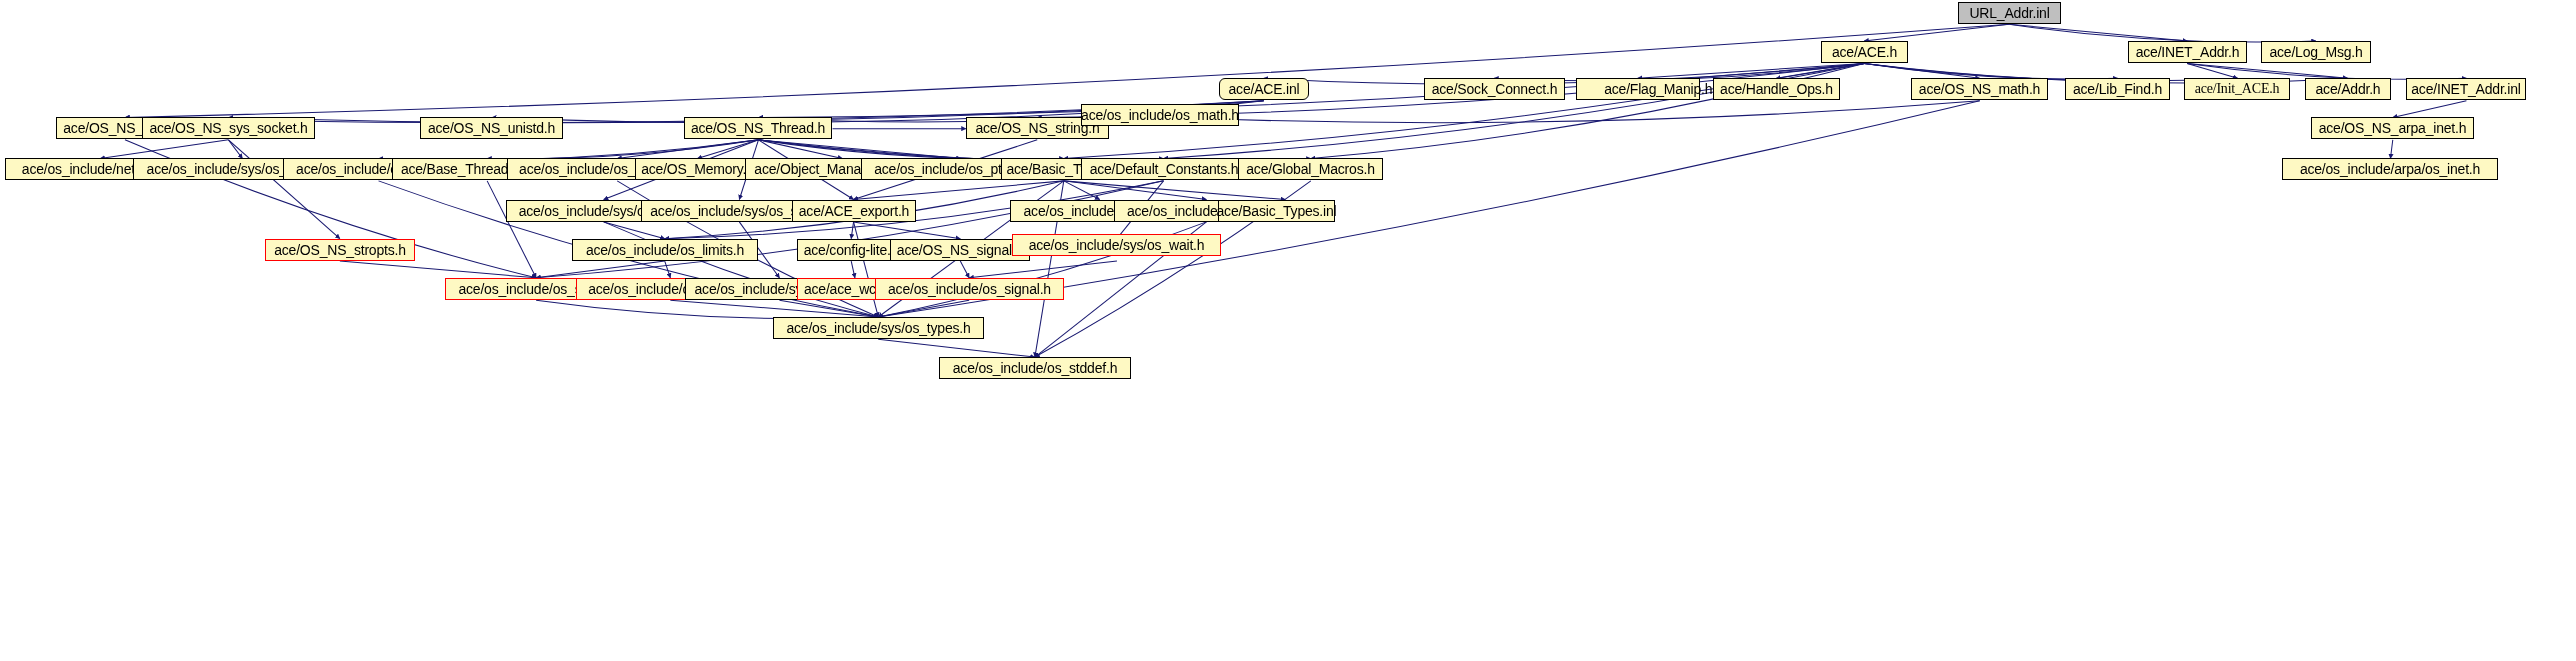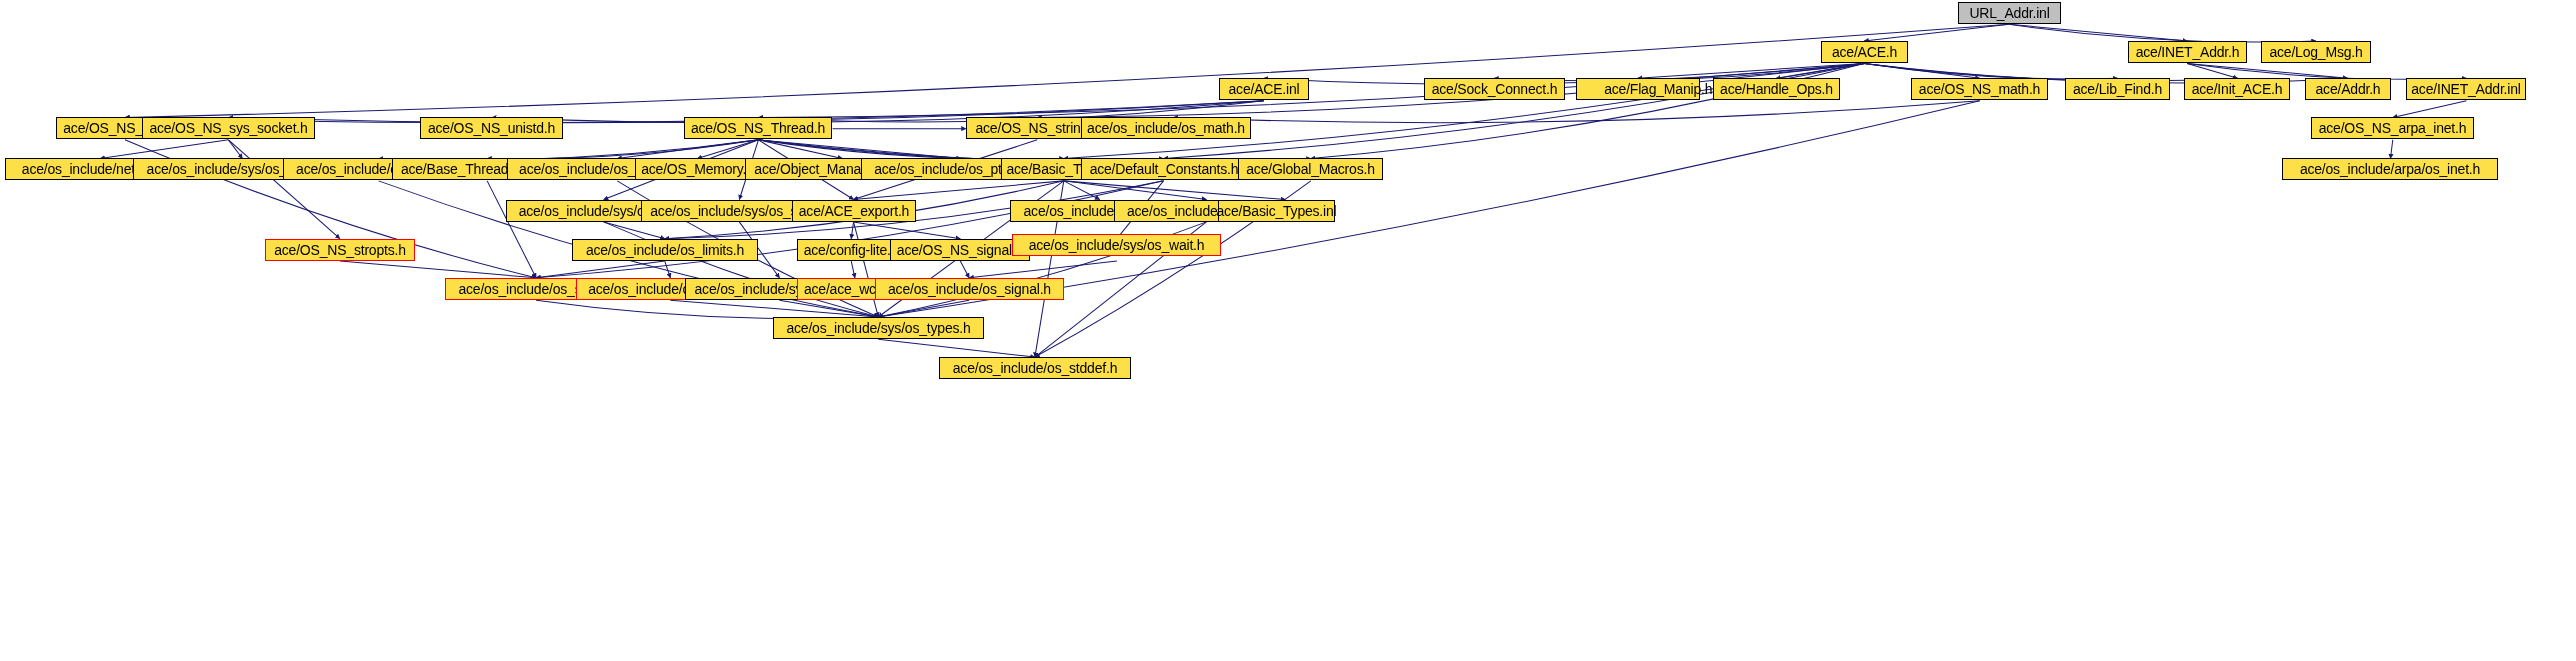--- a/index.html
+++ b/index.html
@@ -10,21 +10,21 @@
     background:#ffffff;
     font-family:"Liberation Sans", sans-serif;
     overflow:hidden;
     text-align:right;
   }
   #edges{position:absolute;left:0;top:0;width:2576px;height:661px;}
   .node{
     position:absolute;
     box-sizing:border-box;
     border:0.9px solid #000000;
-    background:#fde047;
+    background:#fef9c3;
     color:#000000;
     font-size:14px;
     line-height:1;
     display:flex;
     align-items:center;
     justify-content:center;
     white-space:nowrap;
     height:22.4px;
     padding:0 5.6px;
     letter-spacing:-0.2px;
@@ -128,35 +128,35 @@
         <path d="M 406 194 Q 674 291.12 942 340" marker-end="url(#arrow)"></path>
         <path d="M 2123.5 108 Q 1532.75 250 942 340" marker-end="url(#arrow)"></path>
         <path d="M 1406 194 Q 1258 301.82 1110 383" marker-end="url(#arrow)"></path>
       </g>
   </svg>
   <div id="node-layer">
       <div class="node root" style="left: 1958px; top: 1.9px; width: 103px;">URL_Addr.inl</div>
       <div class="node" style="left: 1821px; top: 41px; width: 87px;">ace/ACE.h</div>
       <div class="node" style="left: 2128px; top: 41px; width: 119px;">ace/INET_Addr.h</div>
       <div class="node" style="left: 2261px; top: 41px; width: 110px;">ace/Log_Msg.h</div>
-      <div class="node" style="left: 1219px; top: 78px; width: 90px;">ace/ACE.inl</div>
+      <div class="node" style="left: 1219px; top: 78px; width: 90px; border-radius: 6px;">ace/ACE.inl</div>
       <div class="node" style="left: 1424px; top: 78px; width: 141px;">ace/Sock_Connect.h</div>
       <div class="node" style="left: 1576px; top: 78px; width: 124px; padding-left: 46px;">ace/Flag_Manip.h</div>
       <div class="node" style="left: 1713px; top: 78px; width: 127px;">ace/Handle_Ops.h</div>
       <div class="node" style="left: 1911px; top: 78px; width: 137px;">ace/OS_NS_math.h</div>
       <div class="node" style="left: 2065px; top: 78px; width: 105px;">ace/Lib_Find.h</div>
-      <div class="node" style="left: 2184px; top: 78px; width: 106px;">ace/Init_ACE.h</div>
+      <div class="node" style="left: 2184px; top: 78px; width: 106px; font-family: Liberation Serif, serif;">ace/Init_ACE.h</div>
       <div class="node" style="left: 2305px; top: 78px; width: 86px;">ace/Addr.h</div>
       <div class="node" style="left: 2406px; top: 78px; width: 120px;">ace/INET_Addr.inl</div>
       <div class="node" style="left: 56px; top: 117px; width: 138px;">ace/OS_NS_ctype.h</div>
       <div class="node" style="left: 142px; top: 117px; width: 173px;">ace/OS_NS_sys_socket.h</div>
       <div class="node" style="left: 420px; top: 117px; width: 143px;">ace/OS_NS_unistd.h</div>
       <div class="node" style="left: 684px; top: 117px; width: 148px;">ace/OS_NS_Thread.h</div>
       <div class="node" style="left: 966px; top: 117px; width: 143px;">ace/OS_NS_string.h</div>
-      <div class="node" style="left: 1081px; top: 117px; width: 170px;">ace/os_include/os_math.h</div>
+      <div class="node" style="left: 1081px; top: 104px; width: 158px;">ace/os_include/os_math.h</div>
       <div class="node" style="left: 2311px; top: 117px; width: 163px;">ace/OS_NS_arpa_inet.h</div>
       <div class="node" style="left: 4.7px; top: 158px; width: 191px;">ace/os_include/net/os_if.h</div>
       <div class="node" style="left: 133px; top: 158px; width: 218px;">ace/os_include/sys/os_socket.h</div>
       <div class="node" style="left: 283px; top: 158px; width: 190px;">ace/os_include/os_sched.h</div>
       <div class="node" style="left: 392px; top: 158px; width: 191px;">ace/Base_Thread_Adapter.h</div>
       <div class="node" style="left: 507px; top: 158px; width: 220px;">ace/os_include/os_semaphore.h</div>
       <div class="node" style="left: 635px; top: 158px; width: 125px;">ace/OS_Memory.h</div>
       <div class="node" style="left: 745px; top: 158px; width: 195px;">ace/Object_Manager_Base.h</div>
       <div class="node" style="left: 861px; top: 158px; width: 200px;">ace/os_include/os_pthread.h</div>
       <div class="node" style="left: 1001px; top: 158px; width: 125px;">ace/Basic_Types.h</div>

